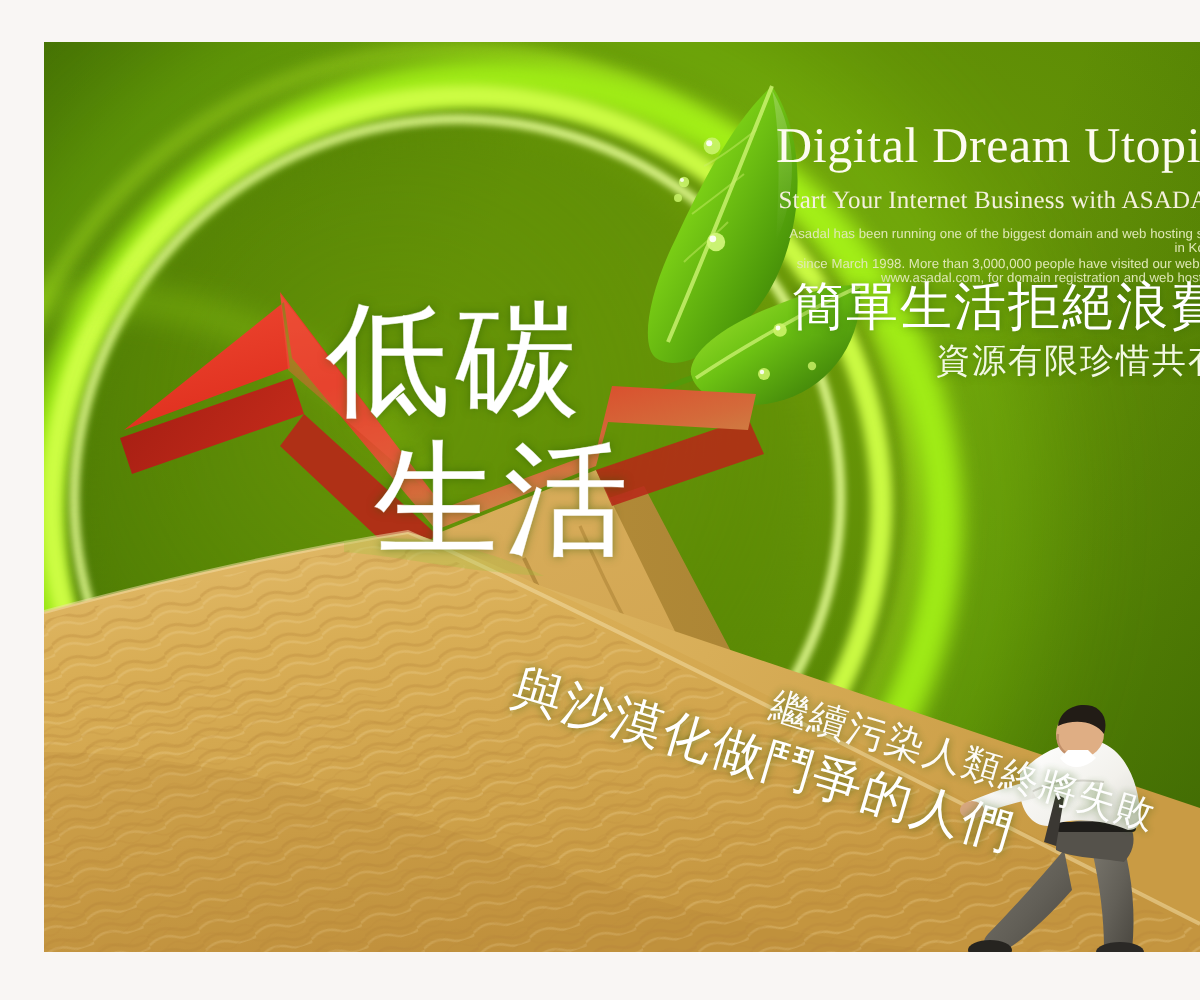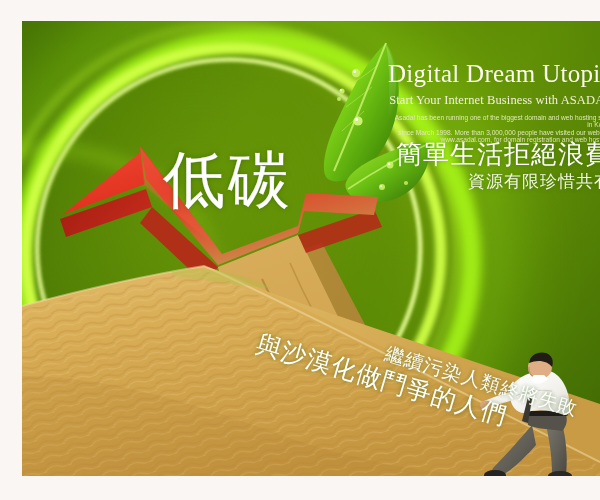--- a/index.html
+++ b/index.html
@@ -421,20 +421,21 @@
         <circle cx="60" cy="16" r="12" fill="#dfae84"></circle>
         <path d="M49 12 C50 4 58 0 66 2 C72 4 74 10 72 16 C68 10 58 8 49 12 Z" fill="#221c16"></path>
         <path d="M49 16 C48 22 52 26 56 27" stroke="#c2906a" stroke-width="1.2" fill="none"></path>
 
         <path d="M50 28 C54 34 62 34 68 28 L64 24 L54 24 Z" fill="#ffffff"></path>
       </svg>
     </div>
 
     <div class="txt-lowcarbon">
       <span class="l1">低碳</span>
+      <span class="l2">生活</span>
     </div>
 
     <div class="en-block">
       <div class="en-title">Digital Dream Utopia</div>
       <div class="en-sub">Start Your Internet Business with ASADAL</div>
       <div class="en-para">
         <div>Asadal has been running one of the biggest domain and web hosting sites in Korea</div>
         <div>since March 1998.  More than 3,000,000 people have visited our website,</div>
         <div>www.asadal.com, for domain registration and web hosting.</div>
       </div>

